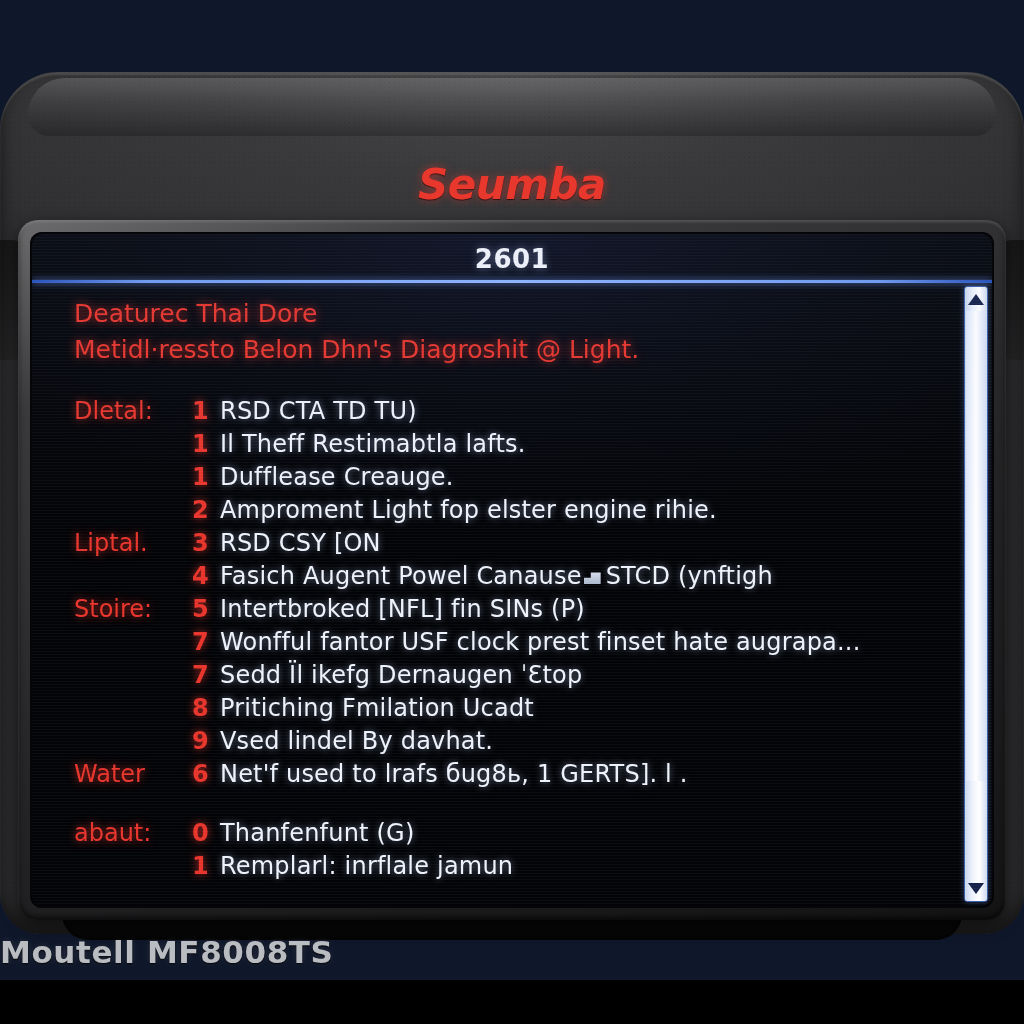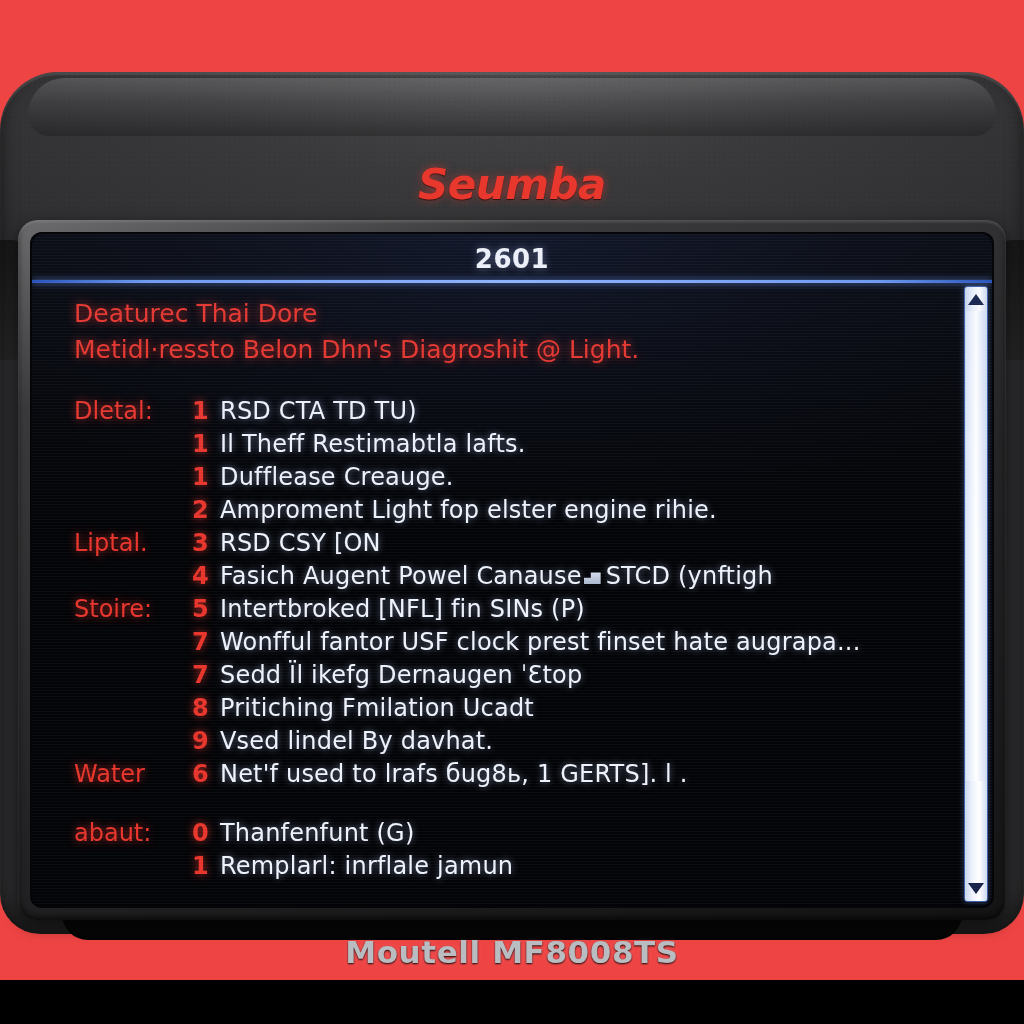--- a/index.html
+++ b/index.html
@@ -12,21 +12,21 @@
     height: 1024px;
     overflow: hidden;
     font-family: "DejaVu Sans", sans-serif;
   }
 
   
   #stage {
     position: relative;
     width: 1024px;
     height: 980px;
-    background: #ef4444;
+    background: #0f172a;
   }
 
   
   #device {
     position: absolute;
     left: 0px;
     top: 72px;
     width: 1024px;
     height: 862px;
     border-radius: 58px 58px 40px 40px;
@@ -289,21 +289,20 @@
     height: 470px;
     background: linear-gradient(90deg, #dbe5f8 0%, #ffffff 50%, #d3def5 100%);
   }
 
   
   #model-plate {
     position: absolute;
     left: 0;
     top: 862px;
     width: 1024px;
-    text-align: center;
     font-family: "DejaVu Sans", sans-serif;
     font-weight: bold;
     font-size: 31px;
     letter-spacing: 0.6px;
     color: #b9bcc0;
     text-shadow: 0 1px 2px rgba(0,0,0,0.9), 0 0 6px rgba(255,255,255,0.12);
   }
 </style>
 </head>
 <body>

